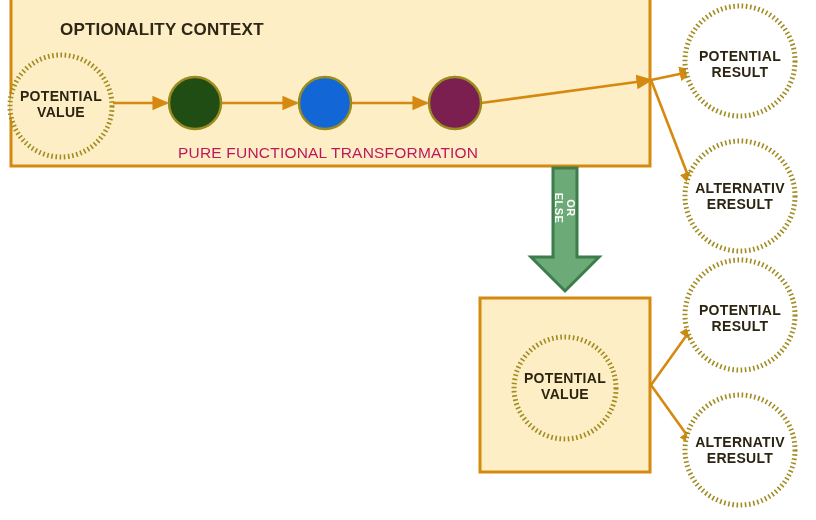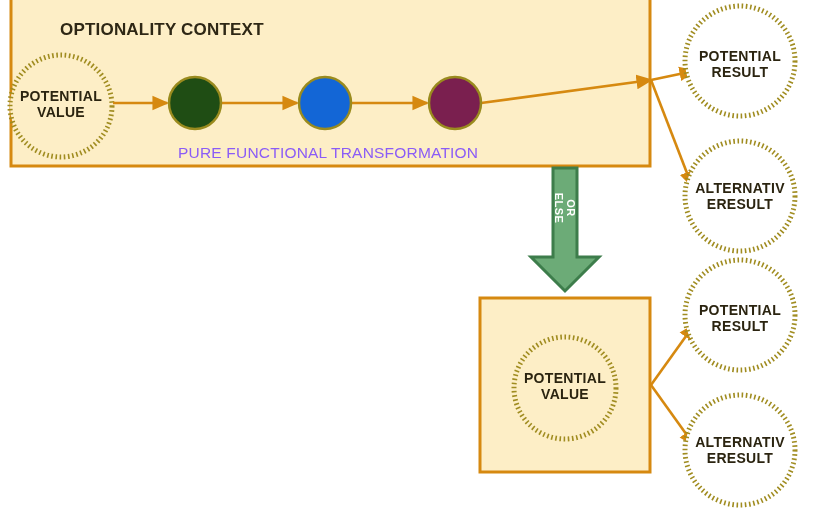--- a/index.html
+++ b/index.html
@@ -43,21 +43,21 @@
     letter-spacing: .2px;
     text-align: left;
     color: #2e2715;
   }
   .pure-label {
     left: 178px;
     top: 144px;
     font-size: 15.5px;
     font-weight: normal;
     letter-spacing: .2px;
-    color: #8b5cf6;
+    color: #be185d;
     text-align: left;
   }
   .circ-label {
     font-size: 14px;
     letter-spacing: .3px;
   }
   .pv-top   { left: 14px;  top: 88px;  width: 94px; }
   .pr-top   { left: 692px; top: 48px;  width: 96px; }
   .ar-top   { left: 690px; top: 180px; width: 100px; }
   .pv-bot   { left: 518px; top: 370px; width: 94px; }

